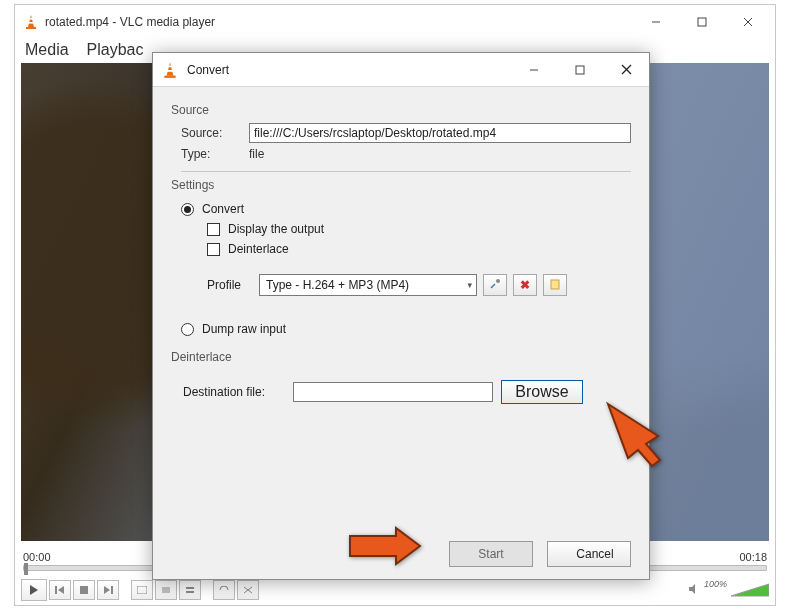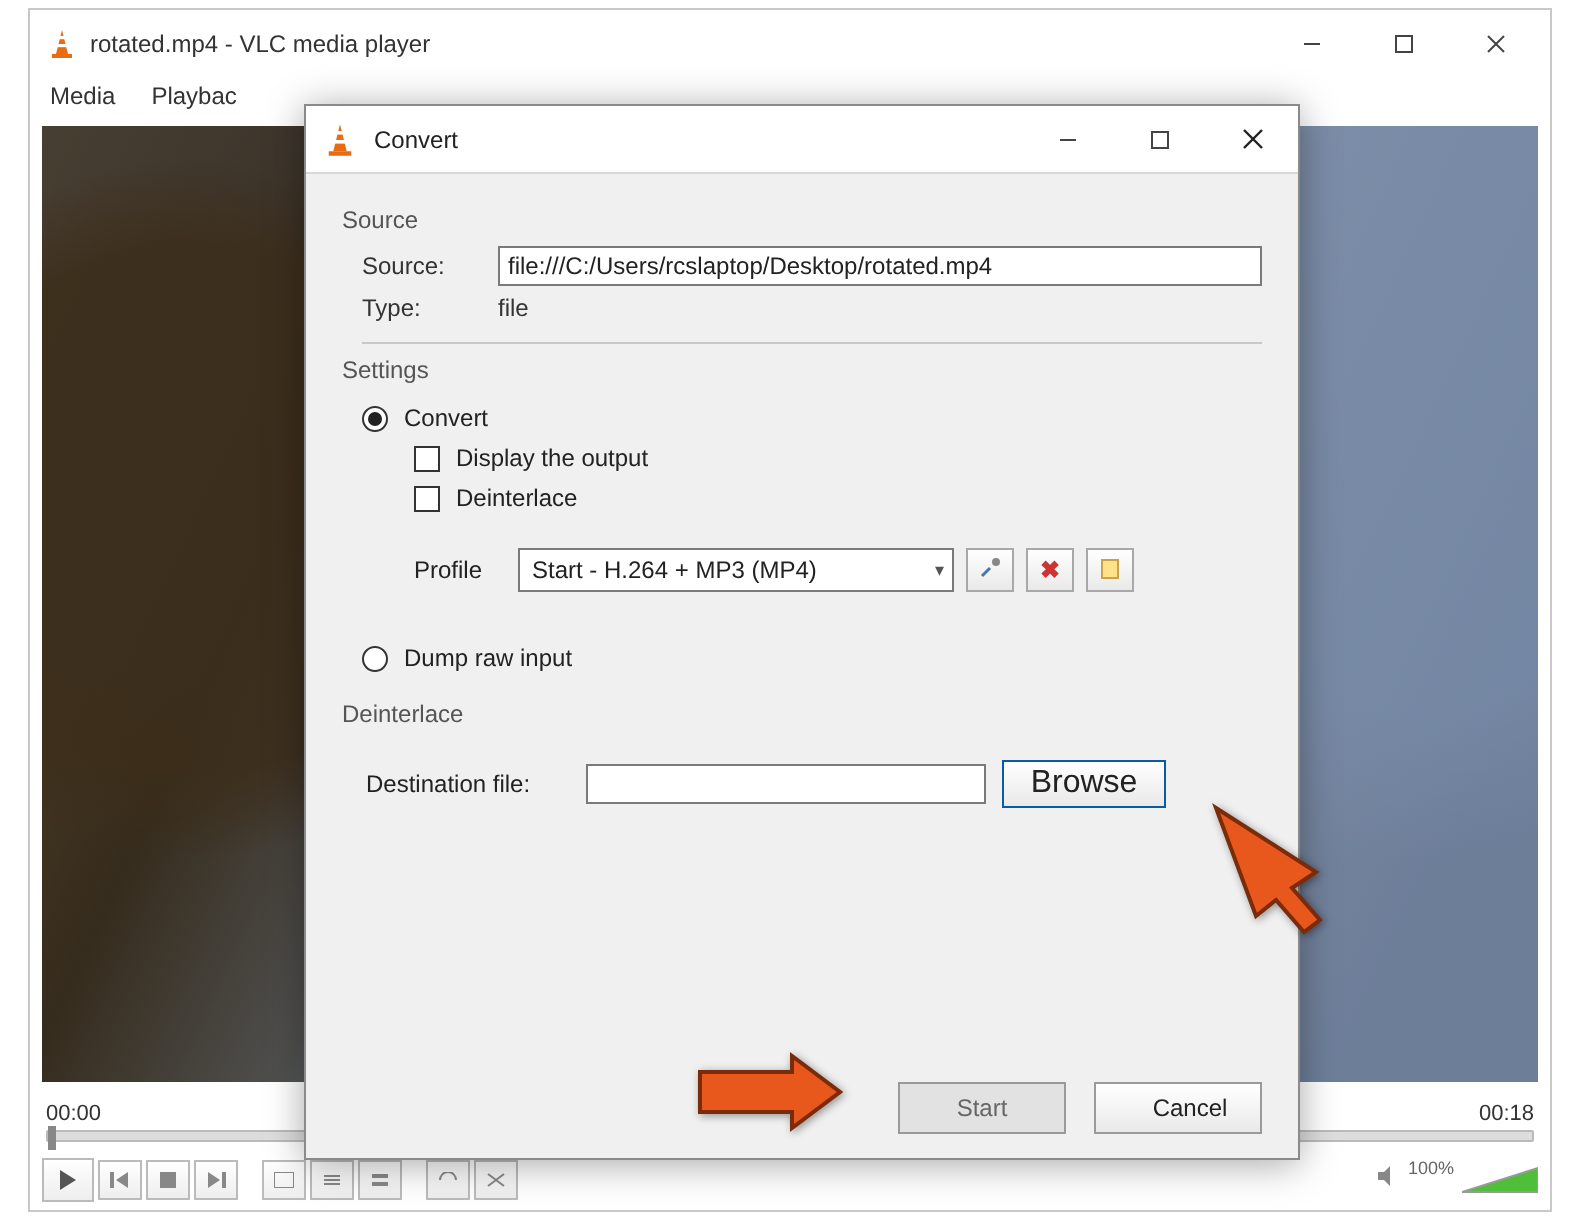--- a/index.html
+++ b/index.html
@@ -6,21 +6,21 @@
 body { background: #fff; width: 790px; height: 610px; overflow: hidden; position: relative; }
 
 
 .vlc-window { position: absolute; left: 14px; top: 4px; width: 762px; height: 602px; background: #fff; border: 1px solid #c8c8c8; }
 .vlc-titlebar { height: 34px; display: flex; align-items: center; padding: 0 4px 0 8px; }
 .vlc-titlebar .title { font-size: 12px; color: #333; margin-left: 6px; flex: 1; }
 .win-controls { display: flex; }
 .win-btn { width: 46px; height: 30px; display: flex; align-items: center; justify-content: center; color: #222; background: transparent; border: none; }
 .win-btn svg { stroke: #444; }
 
-.vlc-menubar { height: 22px; padding-left: 6px; font-size: 12px; color: #333; display: flex; gap: 10px; text-align: center; }
+.vlc-menubar { height: 22px; padding-left: 6px; font-size: 16px; color: #333; display: flex; gap: 10px; text-align: center; }
 .vlc-menubar span { padding: 2px 4px; }
 
 .video-area { position: relative; margin: 2px 6px 0 6px; height: 478px; background: linear-gradient(115deg,#6b5a3e 0%,#4a3d2a 18%,#3f3526 22%,#7f8fa4 42%,#a4b2c2 60%,#8296b0 90%);
   filter: blur(0.3px); overflow: hidden; }
 .video-area::before { content:""; position:absolute; inset:0; background:
   radial-gradient(circle at 10% 40%, rgba(60,45,25,0.8) 0 18%, transparent 24%),
   radial-gradient(circle at 90% 30%, rgba(120,140,170,0.6) 0 20%, transparent 30%),
   linear-gradient(100deg, rgba(40,30,15,0.4) 0 25%, transparent 30%),
   linear-gradient(200deg, rgba(60,70,100,0.3) 70%, transparent 75%);
 }
@@ -30,21 +30,21 @@
 .time-row { display:flex; justify-content: space-between; font-size:11px; color:#333; padding: 6px 2px 2px; }
 .progress { height: 6px; background:#ddd; margin: 0 2px 8px; border:1px solid #bbb; border-radius:1px; position:relative;}
 .progress .knob { position:absolute; left:0; top:-3px; width:4px; height:12px; background:#888; }
 
 .controls-row { display:flex; align-items:center; gap:2px; }
 .ctrl-btn { width:22px; height:20px; border:1px solid #bbb; background:linear-gradient(#fff,#eee); display:flex; align-items:center; justify-content:center; }
 .ctrl-btn.play { width:26px; height:22px;}
 .vol { margin-left:auto; display:flex; align-items:center; gap:4px; }
 .vol-tri { width:38px; height:16px; position:relative; }
 .vol-tri svg { display:block;}
-.vol-pct { font-size:9px; color:#666; position:relative; top:-6px;}
+.vol-pct { font-size:9px; color:#666; position:relative; top:-6px;font-style:italic;}
 
 
 .dialog { position:absolute; left:152px; top:52px; width:498px; height:528px; background:#f0f0f0; border:1px solid #8a8a8a; box-shadow: 0 2px 18px rgba(0,0,0,0.35); }
 .dlg-titlebar { height:34px; background:#fff; display:flex; align-items:center; padding-left:8px; border-bottom:1px solid #d8d8d8;}
 .dlg-titlebar .title { font-size:12px; color:#222; margin-left:8px; flex:1;}
 .dlg-titlebar .win-controls .win-btn { width:46px; height:30px;}
 
 .dlg-body { padding: 10px 18px 0 18px; font-size:12px; color:#222;}
 .section-label { color:#555; font-size:12px; margin-top:6px; margin-bottom:6px;}
 .hr { height:1px; background:#c8c8c8; margin-top:2px; margin-bottom:6px;}
@@ -258,21 +258,21 @@
       <span>Display the output</span>
     </div>
     <div class="check-row">
       <span class="check-box"></span>
       <span>Deinterlace</span>
     </div>
 
     <div class="profile-row">
       <span class="lbl">Profile</span>
       <div class="select">
-        <span>Start - H.264 + MP3 (MP4)</span>
+        <span>Type - H.264 + MP3 (MP4)</span>
         <span class="caret">▾</span>
       </div>
       <div class="mini-btn">
         <span><svg width="12" height="12">
               <path d="M2 10L6 6M8 4a2 2 0 1 1 0 0" stroke="#47a" fill="none" stroke-width="1.5"></path>
               <circle cx="9" cy="3" r="2" fill="#888"></circle>
             </svg></span>
       </div>
       <div class="mini-btn">
         <span class="x">✖</span>

